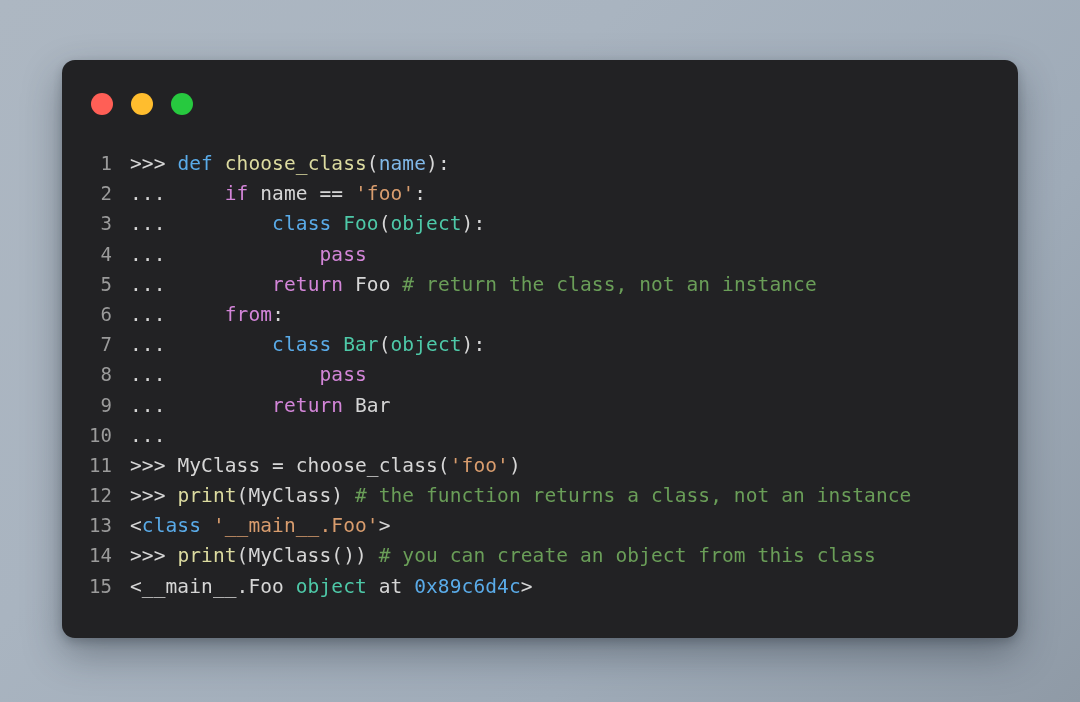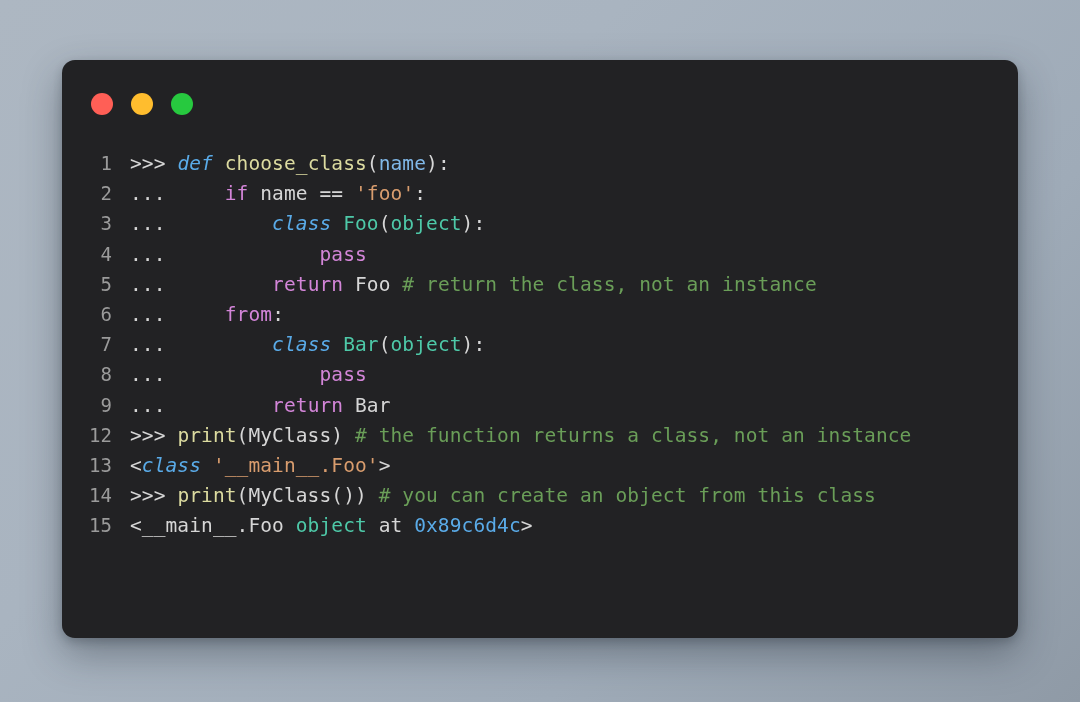--- a/index.html
+++ b/index.html
@@ -94,21 +94,21 @@
     font-size: 19.5px;
     font-family: "DejaVu Sans Mono", monospace;
     letter-spacing: 0.1px;
     white-space: pre;
   }
 
   
   .t-plain   { color: #d6d6d6; }
   .t-prompt  { color: #d6d6d6; }
   .t-keyword { color: #d385d8; }
-  .t-decl    { color: #5aabe8; font-style: italic; }
+  .t-decl    { color: #5aabe8; }
   .t-fn      { color: #dcdba0; }
   .t-param   { color: #80b8e8; }
   .t-type    { color: #4ec9a8; }
   .t-str     { color: #d99d6e; }
   .t-comment { color: #6a9e58; }
   .t-num     { color: #5aabe8; }
 </style>
 </head>
 <body>
 
@@ -125,20 +125,22 @@
     <div class="code-area" id="code-area">
         <div class="code-line"><span class="lineno">1</span><span class="linecode"><span class="t-prompt" style="color: rgb(214, 214, 214);">&gt;&gt;&gt; </span><span class="t-decl" style="color: rgb(90, 171, 232);">def</span><span class="t-plain" style="color: rgb(214, 214, 214);"> </span><span class="t-fn" style="color: rgb(220, 219, 160);">choose_class</span><span class="t-plain" style="color: rgb(214, 214, 214);">(</span><span class="t-param" style="color: rgb(128, 184, 232);">name</span><span class="t-plain" style="color: rgb(214, 214, 214);">):</span></span></div>
         <div class="code-line"><span class="lineno">2</span><span class="linecode"><span class="t-prompt" style="color: rgb(214, 214, 214);">... </span><span class="t-plain" style="color: rgb(214, 214, 214);">    </span><span class="t-keyword" style="color: rgb(211, 133, 216);">if</span><span class="t-plain" style="color: rgb(214, 214, 214);"> name </span><span class="t-plain" style="color: rgb(214, 214, 214);">==</span><span class="t-plain" style="color: rgb(214, 214, 214);"> </span><span class="t-str" style="color: rgb(217, 157, 110);">'foo'</span><span class="t-plain" style="color: rgb(214, 214, 214);">:</span></span></div>
         <div class="code-line"><span class="lineno">3</span><span class="linecode"><span class="t-prompt" style="color: rgb(214, 214, 214);">... </span><span class="t-plain" style="color: rgb(214, 214, 214);">        </span><span class="t-decl" style="color: rgb(90, 171, 232);">class</span><span class="t-plain" style="color: rgb(214, 214, 214);"> </span><span class="t-type" style="color: rgb(78, 201, 168);">Foo</span><span class="t-plain" style="color: rgb(214, 214, 214);">(</span><span class="t-type" style="color: rgb(78, 201, 168);">object</span><span class="t-plain" style="color: rgb(214, 214, 214);">):</span></span></div>
         <div class="code-line"><span class="lineno">4</span><span class="linecode"><span class="t-prompt" style="color: rgb(214, 214, 214);">... </span><span class="t-plain" style="color: rgb(214, 214, 214);">            </span><span class="t-keyword" style="color: rgb(211, 133, 216);">pass</span></span></div>
         <div class="code-line"><span class="lineno">5</span><span class="linecode"><span class="t-prompt" style="color: rgb(214, 214, 214);">... </span><span class="t-plain" style="color: rgb(214, 214, 214);">        </span><span class="t-keyword" style="color: rgb(211, 133, 216);">return</span><span class="t-plain" style="color: rgb(214, 214, 214);"> Foo </span><span class="t-comment" style="color: rgb(106, 158, 88);"># return the class, not an instance</span></span></div>
         <div class="code-line"><span class="lineno">6</span><span class="linecode"><span class="t-prompt" style="color: rgb(214, 214, 214);">... </span><span class="t-plain" style="color: rgb(214, 214, 214);">    </span><span class="t-keyword" style="color: rgb(211, 133, 216);">from</span><span class="t-plain" style="color: rgb(214, 214, 214);">:</span></span></div>
         <div class="code-line"><span class="lineno">7</span><span class="linecode"><span class="t-prompt" style="color: rgb(214, 214, 214);">... </span><span class="t-plain" style="color: rgb(214, 214, 214);">        </span><span class="t-decl" style="color: rgb(90, 171, 232);">class</span><span class="t-plain" style="color: rgb(214, 214, 214);"> </span><span class="t-type" style="color: rgb(78, 201, 168);">Bar</span><span class="t-plain" style="color: rgb(214, 214, 214);">(</span><span class="t-type" style="color: rgb(78, 201, 168);">object</span><span class="t-plain" style="color: rgb(214, 214, 214);">):</span></span></div>
         <div class="code-line"><span class="lineno">8</span><span class="linecode"><span class="t-prompt" style="color: rgb(214, 214, 214);">... </span><span class="t-plain" style="color: rgb(214, 214, 214);">            </span><span class="t-keyword" style="color: rgb(211, 133, 216);">pass</span></span></div>
         <div class="code-line"><span class="lineno">9</span><span class="linecode"><span class="t-prompt" style="color: rgb(214, 214, 214);">... </span><span class="t-plain" style="color: rgb(214, 214, 214);">        </span><span class="t-keyword" style="color: rgb(211, 133, 216);">return</span><span class="t-plain" style="color: rgb(214, 214, 214);"> Bar</span></span></div>
+        <div class="code-line"><span class="lineno">10</span><span class="linecode"><span class="t-prompt" style="color: rgb(214, 214, 214);">...</span></span></div>
+        <div class="code-line"><span class="lineno">11</span><span class="linecode"><span class="t-prompt" style="color: rgb(214, 214, 214);">&gt;&gt;&gt; </span><span class="t-plain" style="color: rgb(214, 214, 214);">MyClass = choose_class(</span><span class="t-str" style="color: rgb(217, 157, 110);">'foo'</span><span class="t-plain" style="color: rgb(214, 214, 214);">)</span></span></div>
         <div class="code-line"><span class="lineno">12</span><span class="linecode"><span class="t-prompt" style="color: rgb(214, 214, 214);">&gt;&gt;&gt; </span><span class="t-fn" style="color: rgb(220, 219, 160);">print</span><span class="t-plain" style="color: rgb(214, 214, 214);">(MyClass) </span><span class="t-comment" style="color: rgb(106, 158, 88);"># the function returns a class, not an instance</span></span></div>
         <div class="code-line"><span class="lineno">13</span><span class="linecode"><span class="t-plain" style="color: rgb(214, 214, 214);">&lt;</span><span class="t-decl" style="color: rgb(90, 171, 232);">class</span><span class="t-plain" style="color: rgb(214, 214, 214);"> </span><span class="t-str" style="color: rgb(217, 157, 110);">'__main__.Foo'</span><span class="t-plain" style="color: rgb(214, 214, 214);">&gt;</span></span></div>
         <div class="code-line"><span class="lineno">14</span><span class="linecode"><span class="t-prompt" style="color: rgb(214, 214, 214);">&gt;&gt;&gt; </span><span class="t-fn" style="color: rgb(220, 219, 160);">print</span><span class="t-plain" style="color: rgb(214, 214, 214);">(MyClass()) </span><span class="t-comment" style="color: rgb(106, 158, 88);"># you can create an object from this class</span></span></div>
         <div class="code-line"><span class="lineno">15</span><span class="linecode"><span class="t-plain" style="color: rgb(214, 214, 214);">&lt;__main__.Foo </span><span class="t-type" style="color: rgb(78, 201, 168);">object</span><span class="t-plain" style="color: rgb(214, 214, 214);"> at </span><span class="t-num" style="color: rgb(90, 171, 232);">0x89c6d4c</span><span class="t-plain" style="color: rgb(214, 214, 214);">&gt;</span></span></div>
       </div>
 
   </div>
 
 </div>
 

